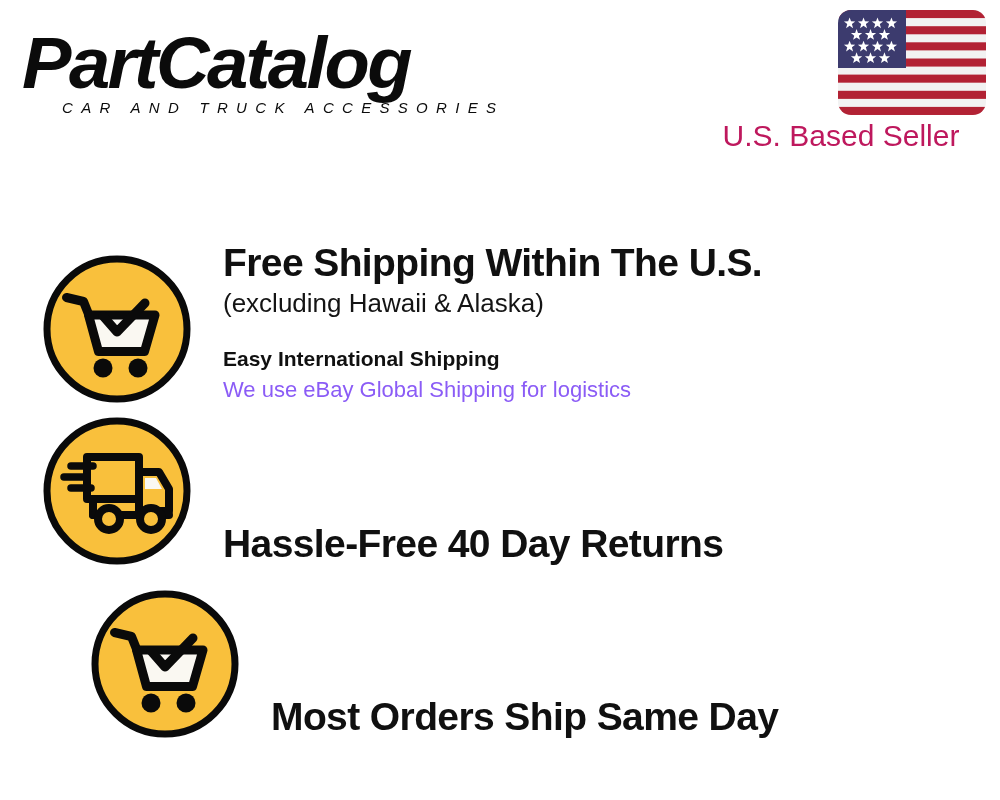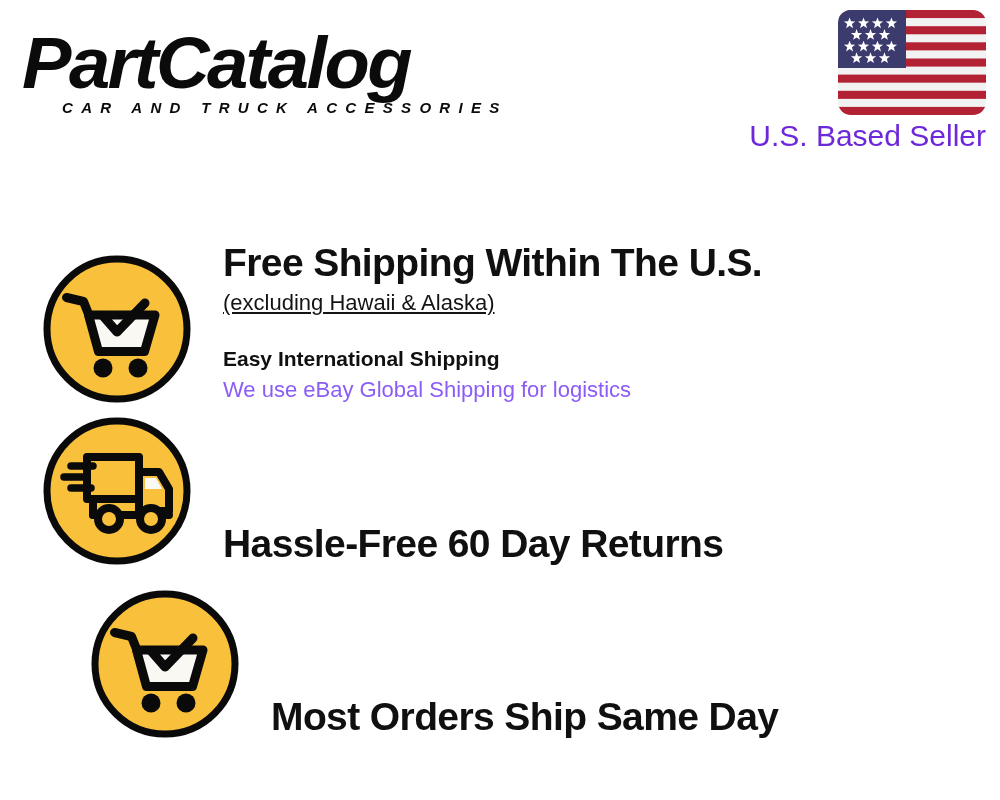--- a/index.html
+++ b/index.html
@@ -57,21 +57,21 @@
     transform: scaleX(1.03);
     transform-origin: left center;
   }
 
   .brand-tagline {
     position: absolute;
     left: 40px;
     top: 74px;
     font-family: "Liberation Sans", "DejaVu Sans", sans-serif;
     font-style: italic;
-    font-weight: bold;
+    font-weight: normal;
     font-size: 15px;
     line-height: 16px;
     letter-spacing: 8.3px;
     color: #0b0b0b;
     white-space: nowrap;
   }
 
   .seller-block {
     position: absolute;
     right: 14px;
@@ -89,23 +89,23 @@
   }
 
   .seller-caption {
     display: block;
     margin-top: 3px;
     font-family: "Liberation Sans", "DejaVu Sans", sans-serif;
     font-weight: normal;
     font-size: 30px;
     line-height: 36px;
     letter-spacing: 0px;
-    color: #6d28d9;
-    white-space: nowrap;
-    text-align: right;
+    color: #be185d;
+    white-space: nowrap;
+    text-align: center;
   }
 
   
   .features {
     position: absolute;
     left: 0;
     top: 225px;
     width: 1000px;
     height: 540px;
   }
@@ -150,26 +150,25 @@
     margin: 0;
   }
 
   .feature-row-1 .feature-heading { margin-top: 12px; }
   .feature-row-2 .feature-heading { margin-top: 45px; }
   .feature-row-3 .feature-heading { margin-top: 45px; }
 
   .feature-note {
     font-family: "Liberation Sans", "DejaVu Sans", sans-serif;
     font-weight: normal;
-    font-size: 22px;
+    font-size: 26px;
     line-height: 30px;
     color: #141414;
     white-space: nowrap;
     margin: 2px 0 0 0;
-    text-decoration: underline;
   }
 
   .feature-subheading {
     font-family: "Liberation Sans", "DejaVu Sans", sans-serif;
     font-weight: bold;
     font-size: 21px;
     line-height: 28px;
     color: #101010;
     white-space: nowrap;
     margin: 27px 0 0 0;
@@ -290,21 +289,21 @@
           <path d="M104 63 L115 63 L121 74 L104 74 Z" fill="#FAF8F2"></path>
 
           <path d="M52 84 L52 100 L98 100" fill="none" stroke="#0A0A0A" stroke-width="8" stroke-linecap="round" stroke-linejoin="round"></path>
           <path d="M52 100 L128 100" fill="none" stroke="#0A0A0A" stroke-width="8" stroke-linecap="round"></path>
 
           <circle cx="68" cy="104" r="11" fill="#F9C03C" stroke="#0A0A0A" stroke-width="8"></circle>
           <circle cx="110" cy="104" r="11" fill="#F9C03C" stroke="#0A0A0A" stroke-width="8"></circle>
         </svg>
       </div>
       <div class="feature-text">
-        <div class="feature-heading">Hassle-Free 60 Day Returns</div>
+        <div class="feature-heading">Hassle-Free 40 Day Returns</div>
       </div>
     </div>
 
     <div class="feature-row feature-row-3">
       <div class="feature-icon">
         <svg width="152" height="152" viewBox="0 0 152 152" xmlns="http://www.w3.org/2000/svg">
           <circle cx="76" cy="76" r="70" fill="#F9C03C" stroke="#0A0A0A" stroke-width="7"></circle>
           <path d="M47.5 62 L113 62 L104 97 L56.5 97 Z" fill="#FAF8F2"></path>
           <path d="M25.5 44.5 L42.5 48.5 L48.5 63.5" fill="none" stroke="#0A0A0A" stroke-width="9" stroke-linecap="round" stroke-linejoin="round"></path>
           <path d="M47.5 62 L114 62 L103.5 98.5 L57.5 98.5 L47.5 62" fill="none" stroke="#0A0A0A" stroke-width="9" stroke-linecap="round" stroke-linejoin="round"></path>

